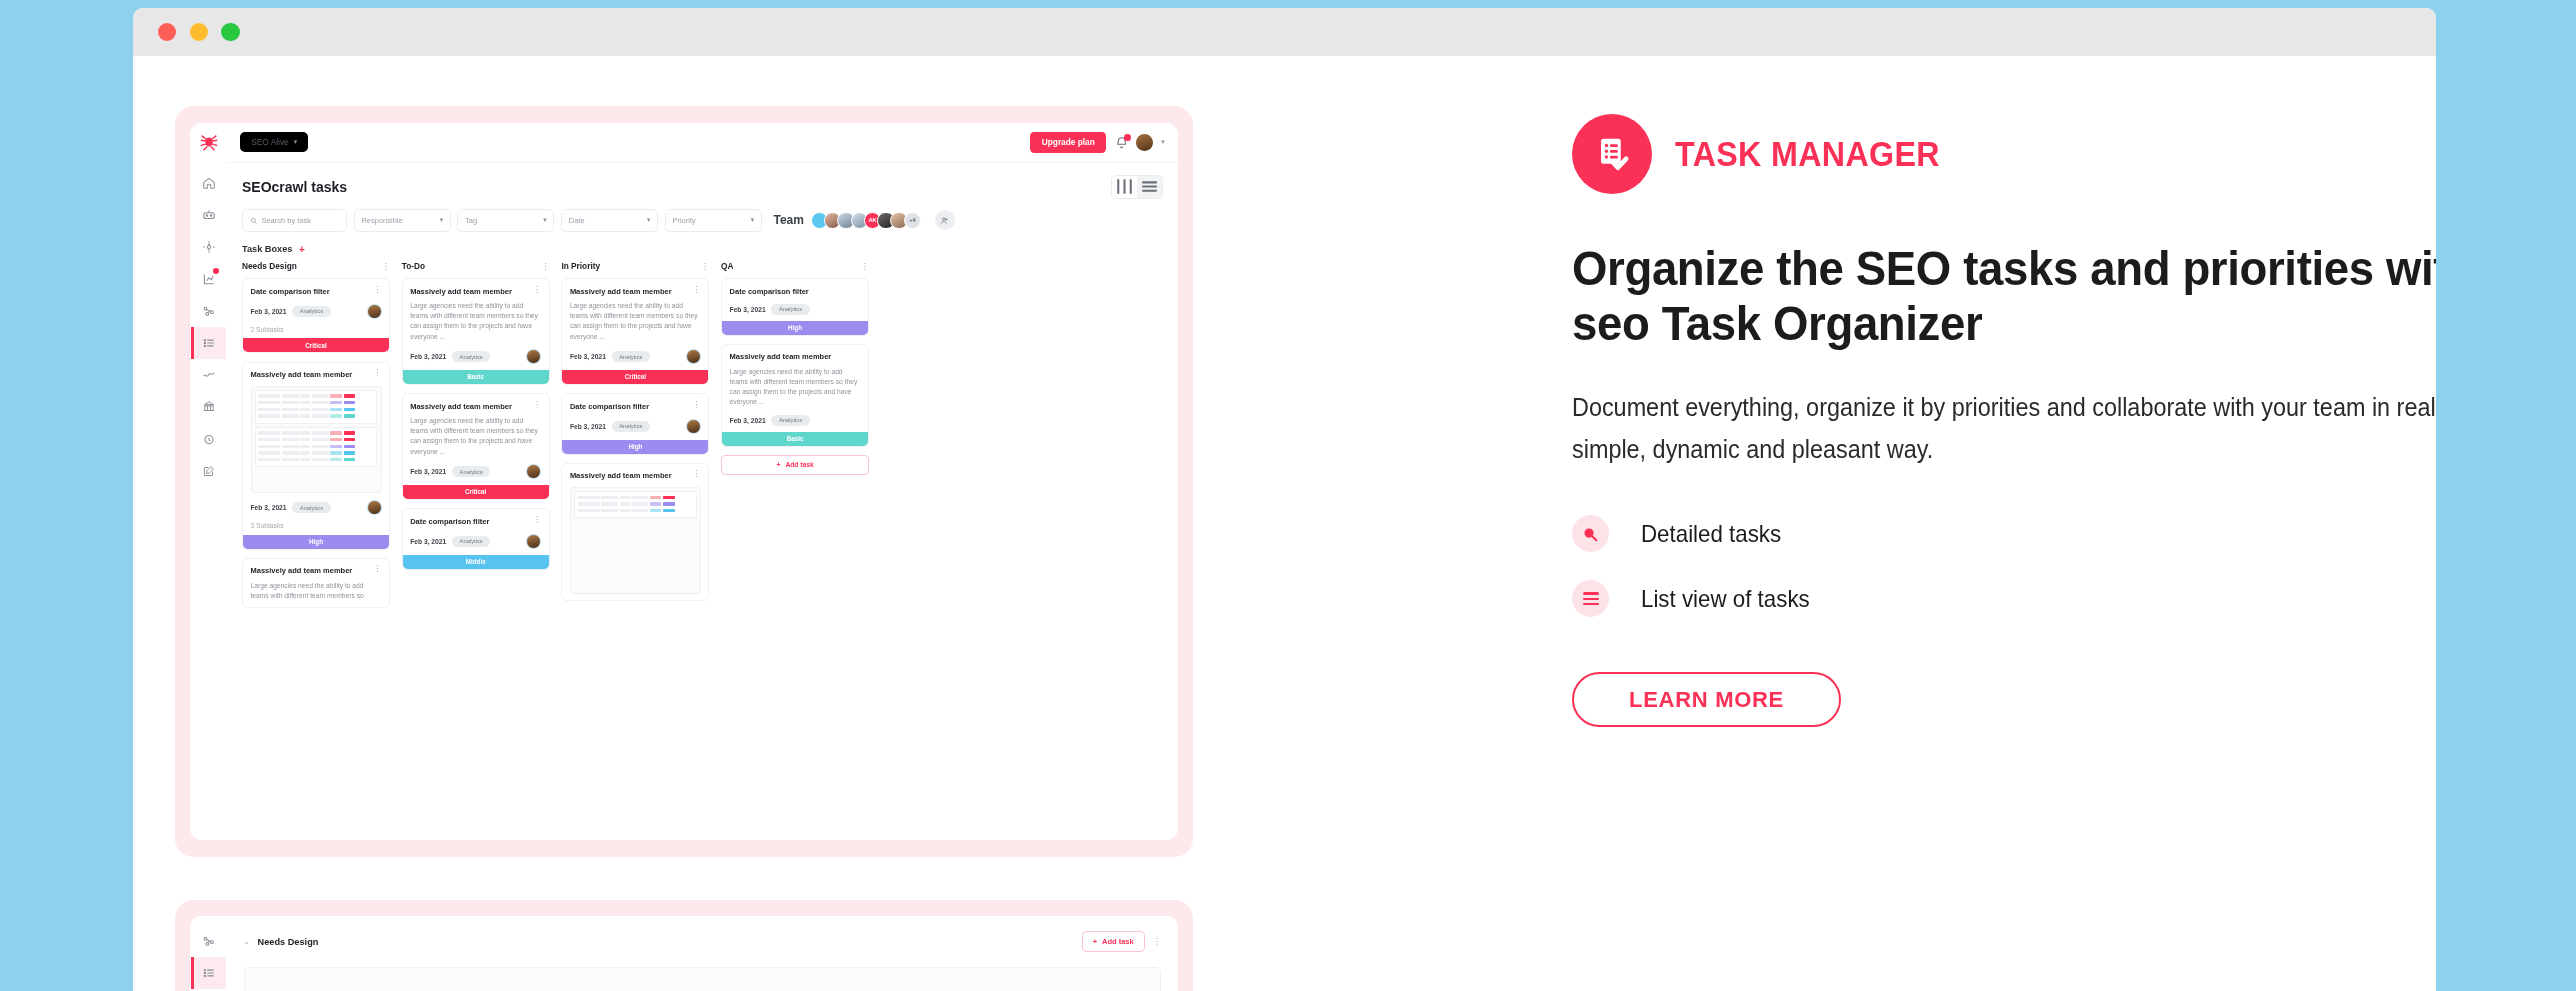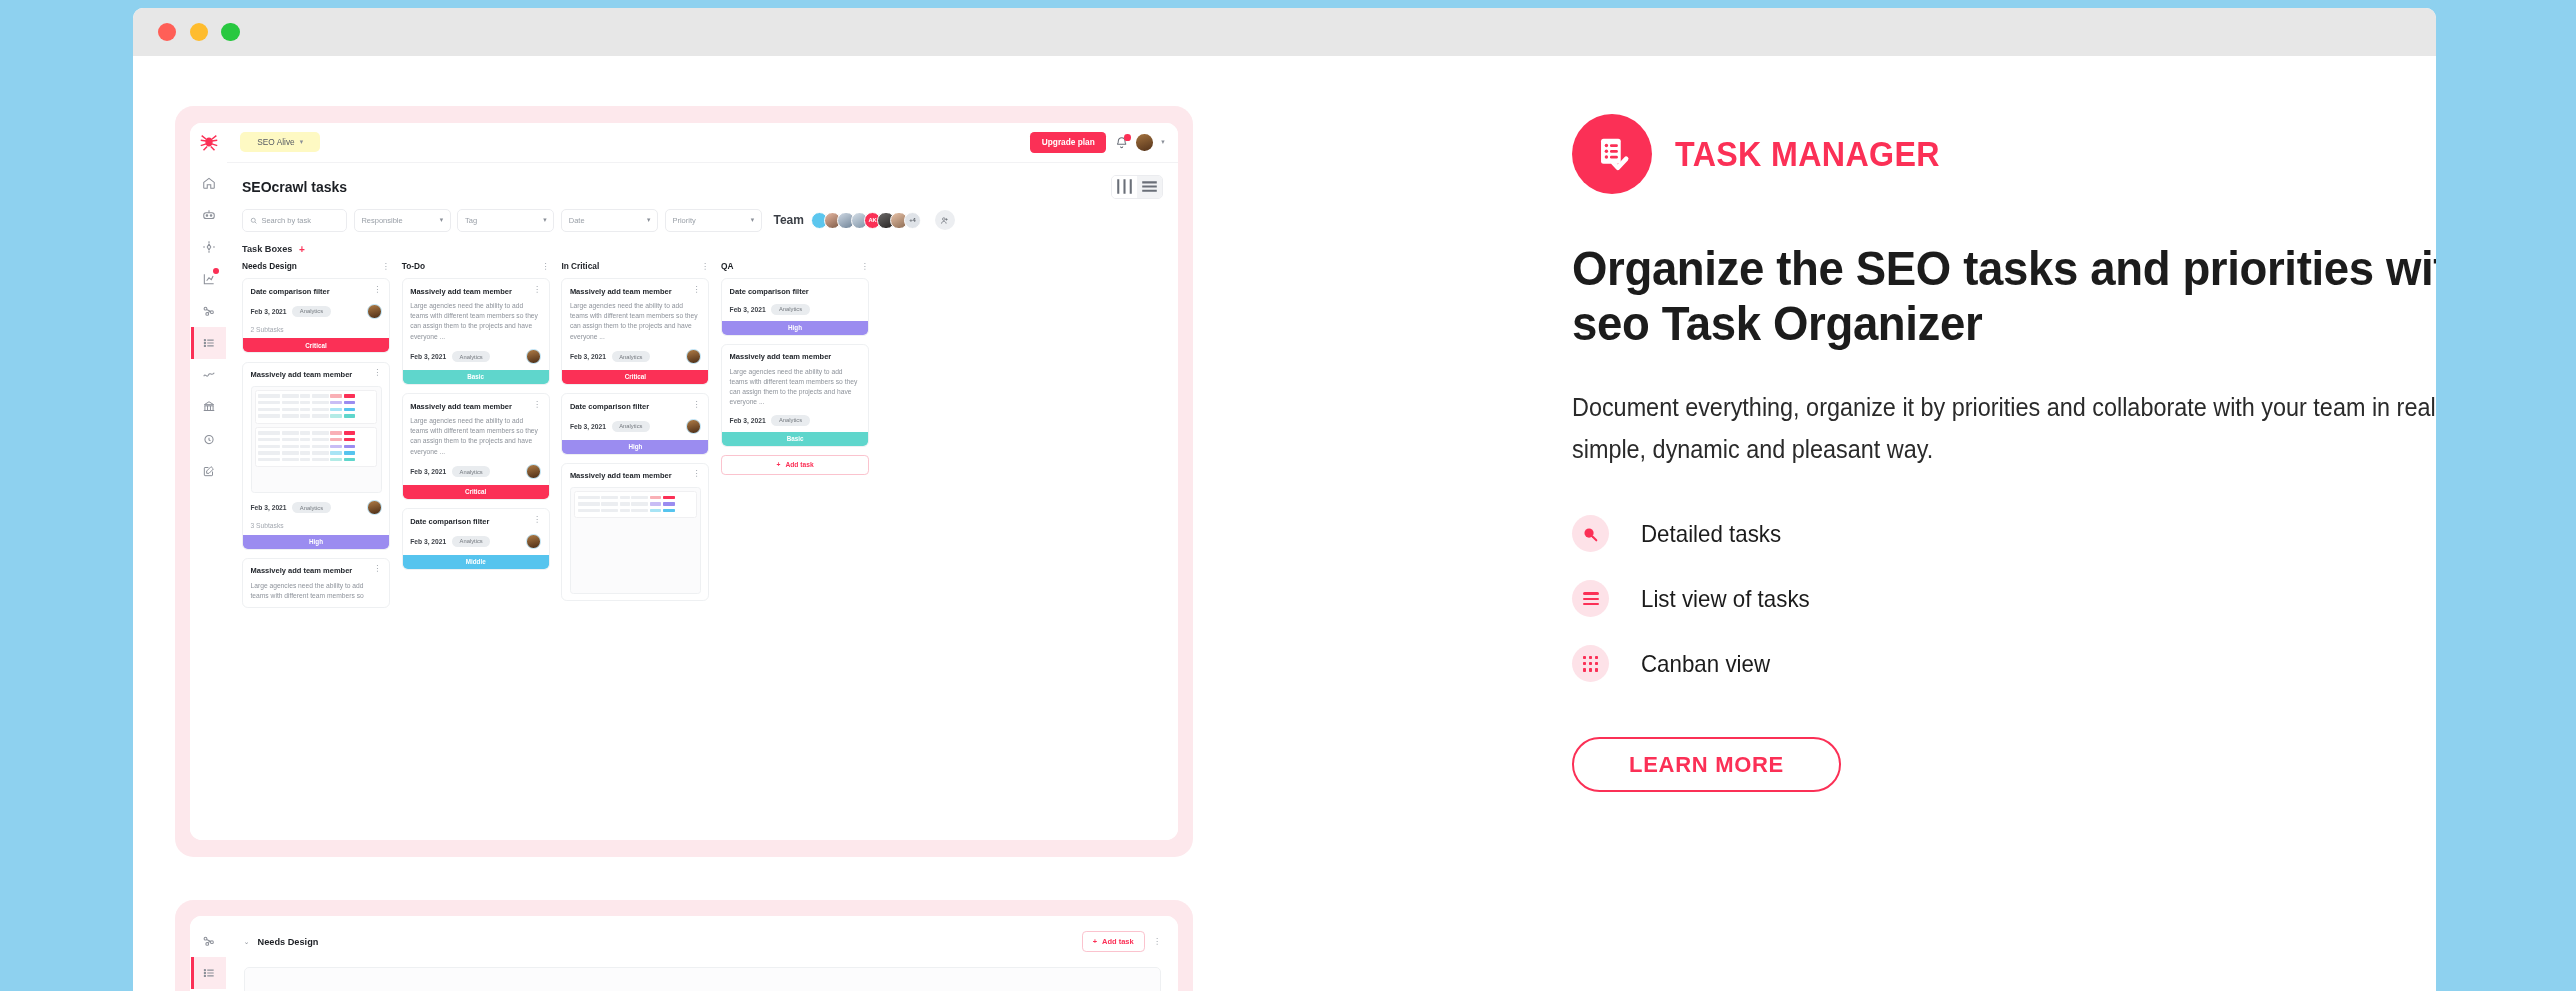--- a/index.html
+++ b/index.html
@@ -72,21 +72,21 @@
   }
 
   
   .app-main { flex: 1; display: flex; flex-direction: column; background: #fff; min-width: 0; }
 
   .app-top {
     height: 40px; display: flex; align-items: center;
     padding: 0 13.3px; border-bottom: 0.8px solid #f2f2f4; gap: 8.3px;
   }
   .workspace-pill {
-    background: #fef9c3; border-radius: 5px; padding: 5px 17px;
+    background: #000000; border-radius: 5px; padding: 5px 11px;
     font-size: 8.3px; color: #555a63; display: flex; align-items: center; gap: 5px;
   }
   .chev { font-size: 6.7px; color: #8a8f98; }
   .spacer { flex: 1; }
   .upgrade-btn {
     background: #fb3056; color: #fff; font-size: 8.3px; font-weight: bold;
     padding: 5.8px 11.7px; border-radius: 4.2px; white-space: nowrap;
   }
   .bell { position: relative; color: #6a6f78; width: 13.3px; height: 13.3px; }
   .bell .badge {
@@ -615,21 +615,21 @@
                       <span class="tag">Analytics</span>
                       <span class="card-av"></span>
                     </div>
                   </div>
                   <div class="badge-bar badge-middle">Middle</div>
                 </div>
               </div>
 
               <div class="kcol">
                 <div class="kcol-head">
-                  <span class="kcol-title">In Critical</span>
+                  <span class="kcol-title">In Priority</span>
                   <span class="dots-v">⋮</span>
                 </div>
                 <div class="card">
                   <div class="card-body">
                     <div class="card-head">
                       <span class="card-title">Massively add team member</span>
                       <span class="dots-v">⋮</span>
                     </div>
                     <div class="card-desc">Large agencies need the ability to add teams with different team members so they can assign them to the projects and have everyone ...</div>
                     <div class="card-meta">
@@ -808,36 +808,20 @@
           <div class="feat-ico">
             <span class="bar3">
                 <i></i>
                 <i></i>
                 <i></i>
               </span>
           </div>
           <span class="feat-label">List view of tasks</span>
         </div>
 
-        <div class="feature">
-          <div class="feat-ico">
-            <span class="grid9">
-                <i></i>
-                <i></i>
-                <i></i>
-                <i></i>
-                <i></i>
-                <i></i>
-                <i></i>
-                <i></i>
-                <i></i>
-              </span>
-          </div>
-          <span class="feat-label">Canban view</span>
-        </div>
 
       </div>
 
       <div class="cta-row">
         <div class="btn-learn">LEARN MORE</div>
       </div>
 
     </div>
 
   </div>

